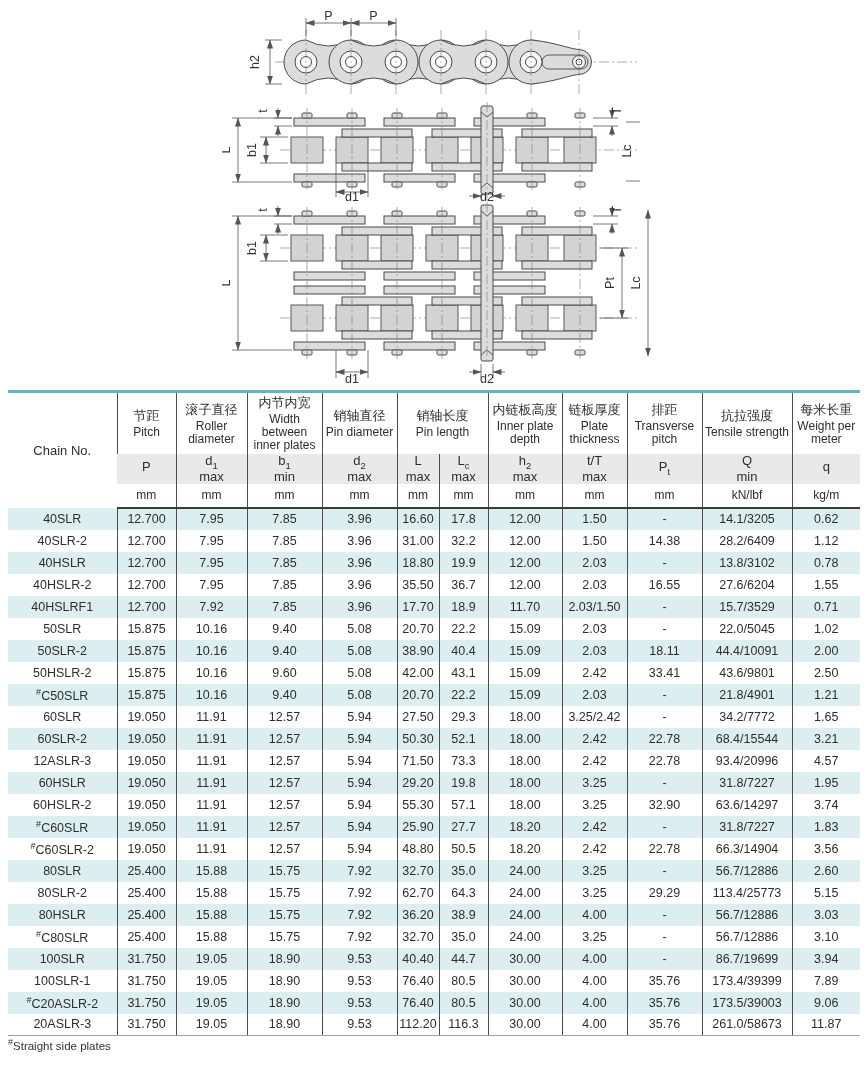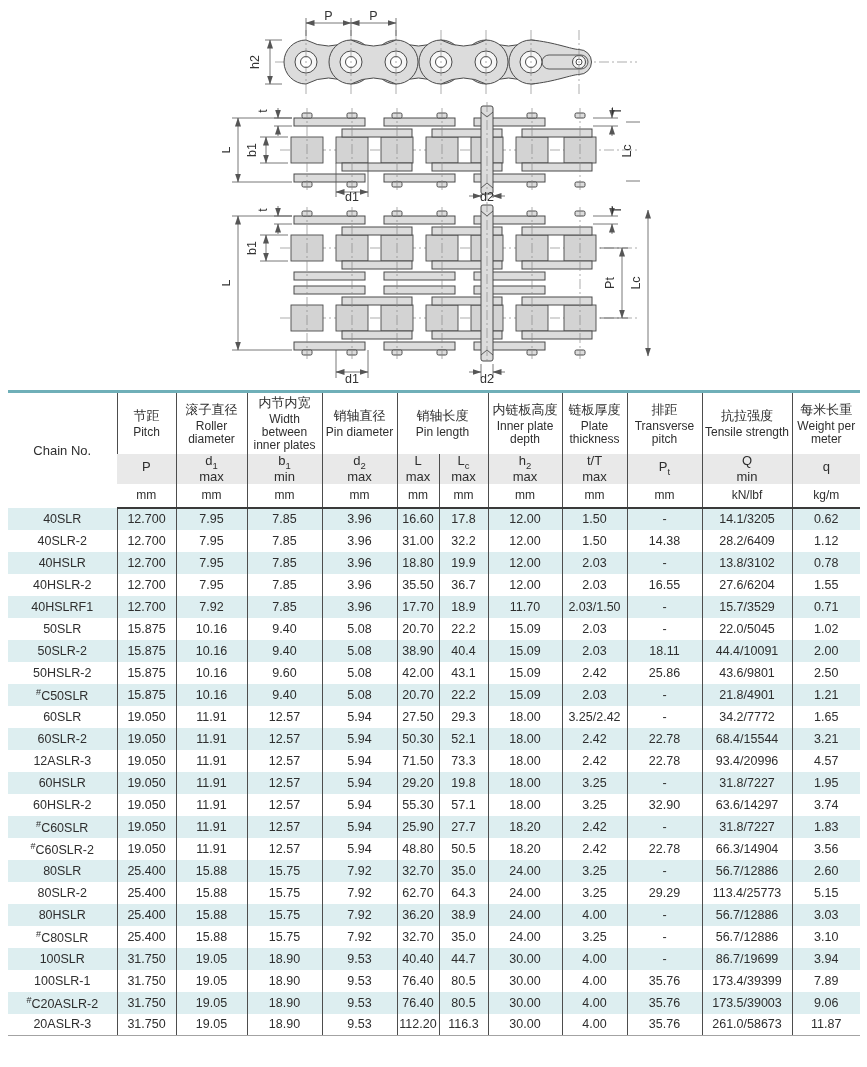--- a/index.html
+++ b/index.html
@@ -529,21 +529,21 @@
       <tr>
         <td>50HSLR-2</td>
         <td>15.875</td>
         <td>10.16</td>
         <td>9.60</td>
         <td>5.08</td>
         <td>42.00</td>
         <td>43.1</td>
         <td>15.09</td>
         <td>2.42</td>
-        <td>25.86</td>
+        <td>33.41</td>
         <td>43.6/9801</td>
         <td>2.50</td>
       </tr>
       <tr class="tint">
         <td><sup>#</sup>C50SLR</td>
         <td>15.875</td>
         <td>10.16</td>
         <td>9.40</td>
         <td>5.08</td>
         <td>20.70</td>
@@ -761,13 +761,14 @@
         <td>30.00</td>
         <td>4.00</td>
         <td>35.76</td>
         <td>261.0/58673</td>
         <td>11.87</td>
       </tr>
     </tbody>
 </table>
 
 <div class="fnotes">
+  <div><sup>#</sup><span>Straight side plates</span></div>
 </div>
 
 </body></html>

